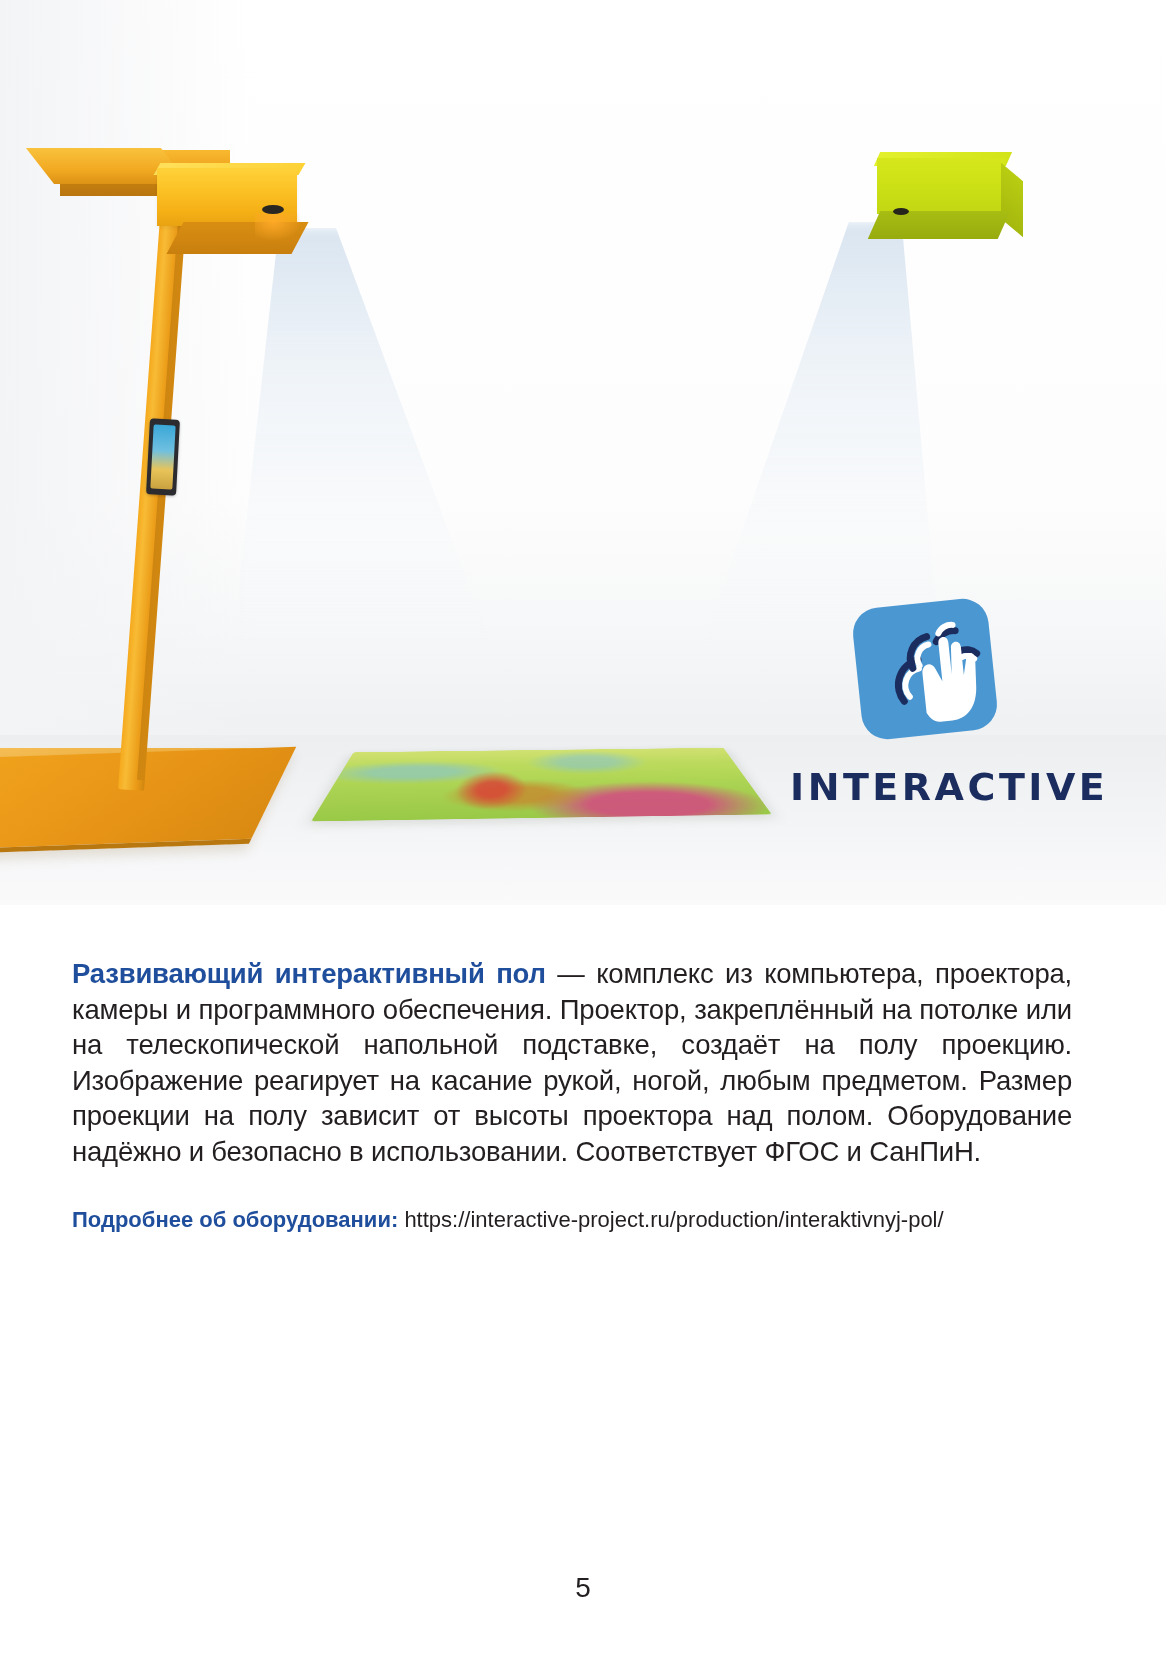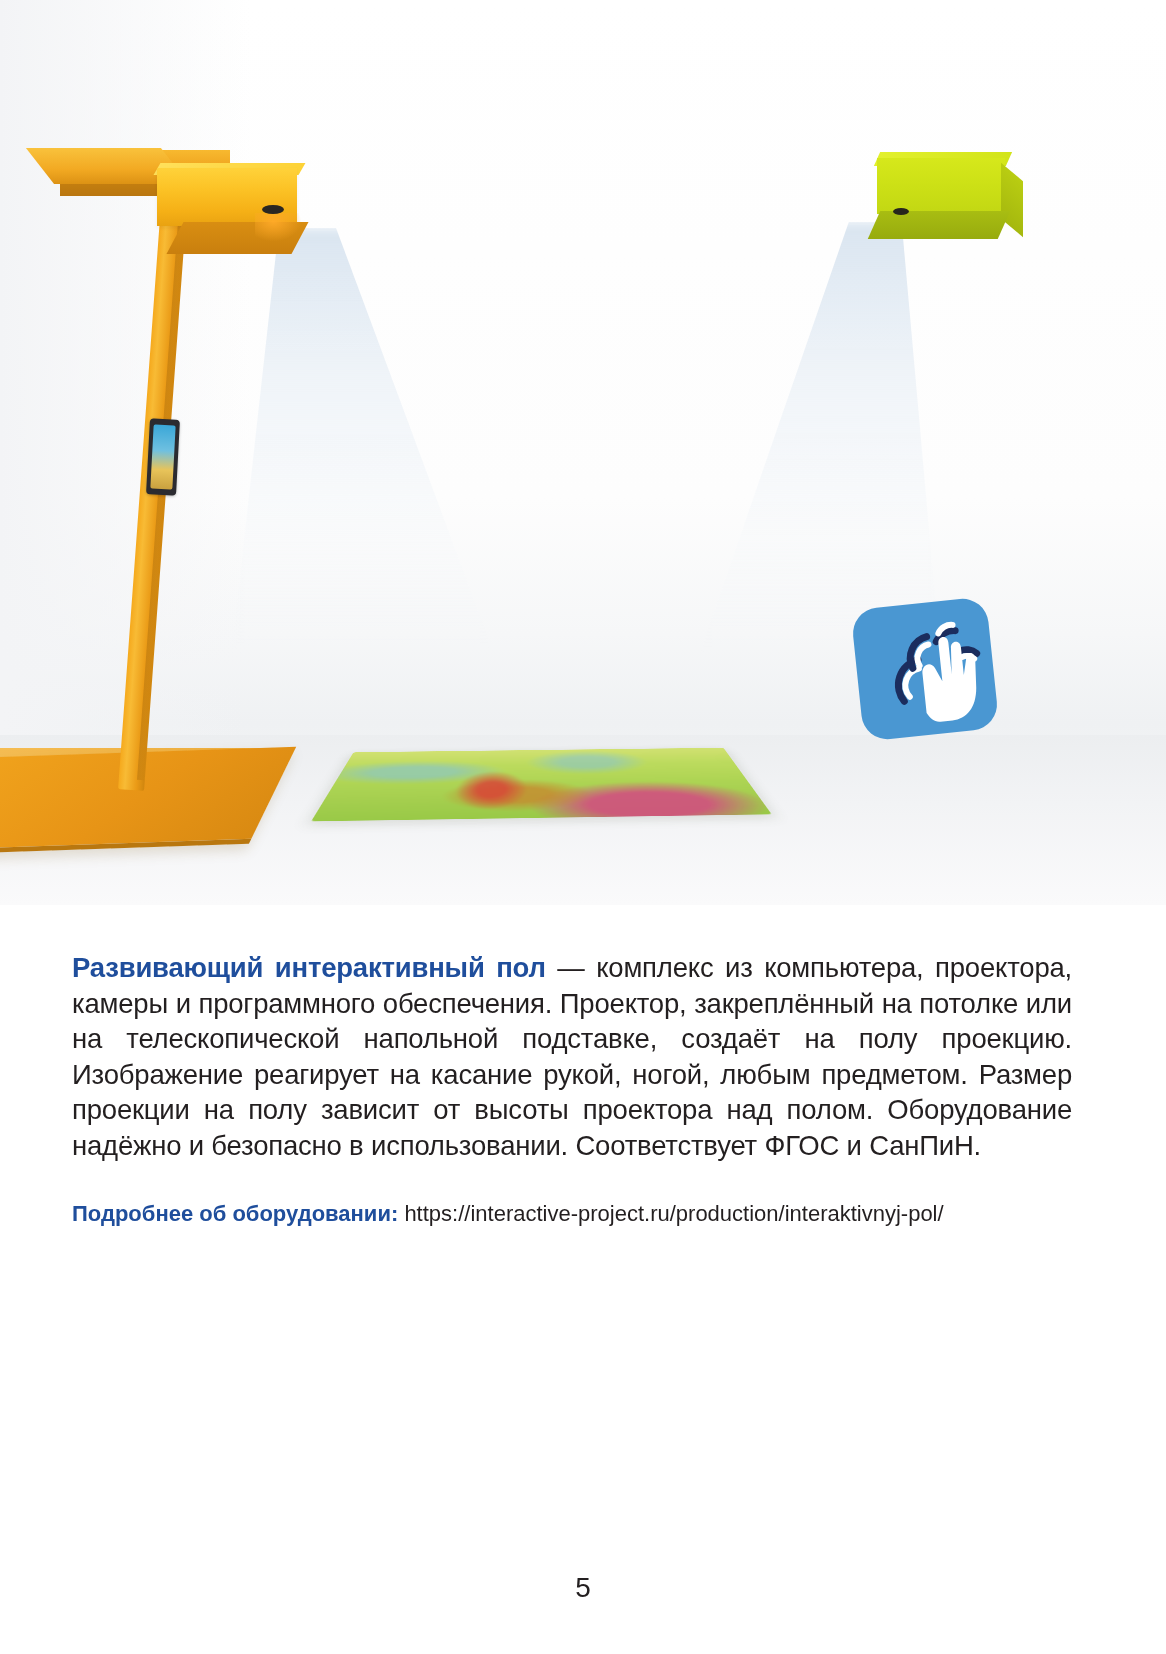--- a/index.html
+++ b/index.html
@@ -320,21 +320,21 @@
     left: 72px;
     top: 948px;
     width: 1000px;
   }
   .para {
     font-family: "Liberation Sans", sans-serif;
     font-size: 27.5px;
     line-height: 35.5px;
     color: #231f20;
     text-align: justify;
-    margin: 2px 0 30px 0;
+    margin: 8px 0 30px 0;
     letter-spacing: -0.2px;
   }
   .lead-term {
     color: #1f4e9c;
     font-weight: bold;
   }
   .link-line {
     font-family: "Liberation Sans", sans-serif;
     font-size: 22px;
     line-height: 30px;
@@ -412,20 +412,21 @@
           <path d="M70 72 a22 22 0 0 1 17 -30" fill="none" stroke="#1b2d5e" stroke-width="7" stroke-linecap="round"></path>
           <path d="M77 70 a14 14 0 0 1 11 -20" fill="none" stroke="#ffffff" stroke-width="6" stroke-linecap="round"></path>
           <path d="M96 48 a20 20 0 0 1 20 -9" fill="none" stroke="#1b2d5e" stroke-width="7" stroke-linecap="round"></path>
           <path d="M99 40 a14 14 0 0 1 15 -7" fill="none" stroke="#ffffff" stroke-width="6" stroke-linecap="round"></path>
           <path d="M118 60 a16 16 0 0 1 17 4" fill="none" stroke="#1b2d5e" stroke-width="7" stroke-linecap="round"></path>
           <path d="M120 66 a11 11 0 0 1 12 3" fill="none" stroke="#ffffff" stroke-width="6" stroke-linecap="round"></path>
 
           <path d="M79 118 L79 78 C79 70 88 66 92 74 L98 88 L98 50 C98 42 108 42 108 50 L108 82 L110 56 C110 48 120 48 120 56 L120 84 L124 68 C124 61 133 61 133 69 L131 98 C129 118 118 128 104 128 L92 128 C86 128 82 124 79 118 Z" fill="#ffffff"></path>
         </g>
       </svg>
+      <div class="logo-word-top">INTERACTIVE</div>
     </div>
 
   </div>
 
   <div class="content">
 
     <p class="para"><span class="lead-term">Развивающий интерактивный пол</span><span> — комплекс из компьютера, проектора, камеры и программного обеспечения. Проектор, закреплённый на потолке или на телескопической напольной подставке, создаёт на полу проекцию. Изображение реагирует на касание рукой, ногой, любым предметом. Размер проекции на полу зависит от высоты проектора над полом. Оборудование надёжно и безопасно в использовании. Соответствует ФГОС и СанПиН.</span></p>
 
 
     <div class="link-line"><span class="link-label">Подробнее об оборудовании:</span> <span class="link-url">https://interactive-project.ru/production/interaktivnyj-pol/</span></div>

